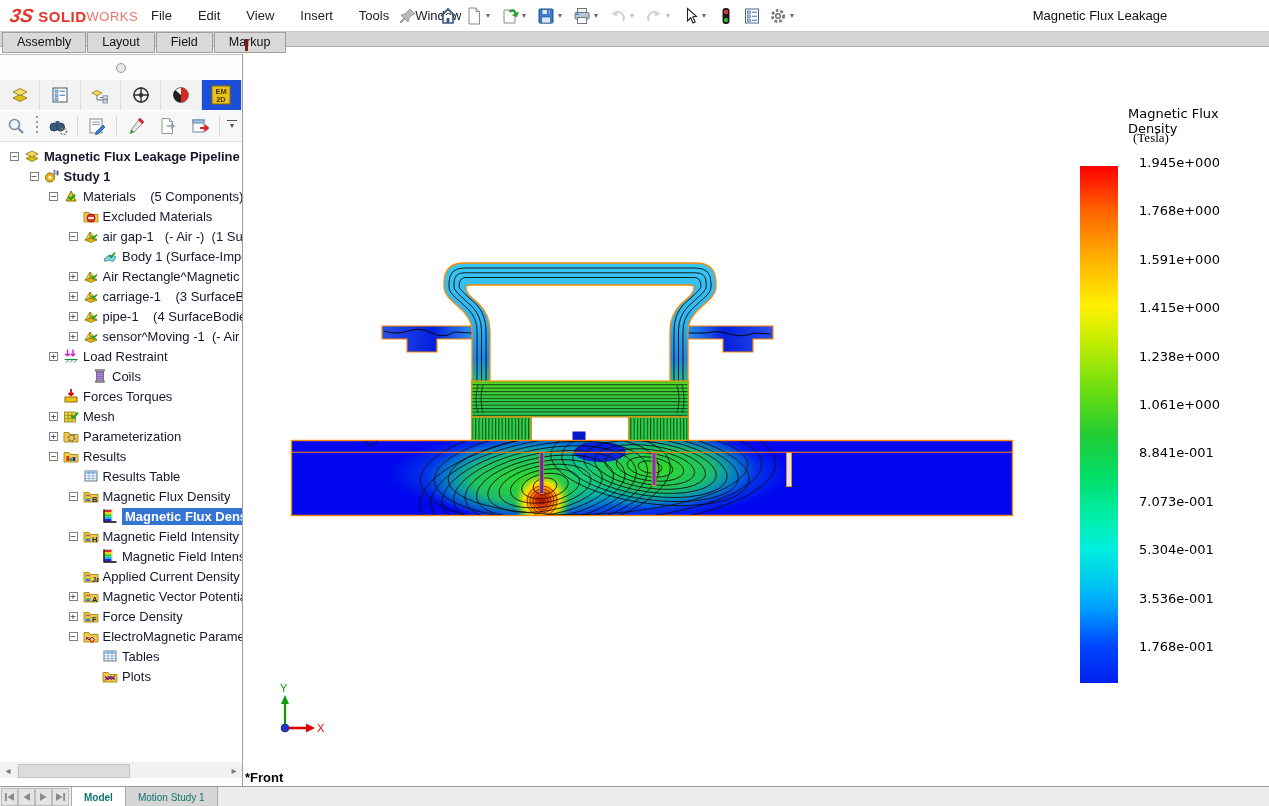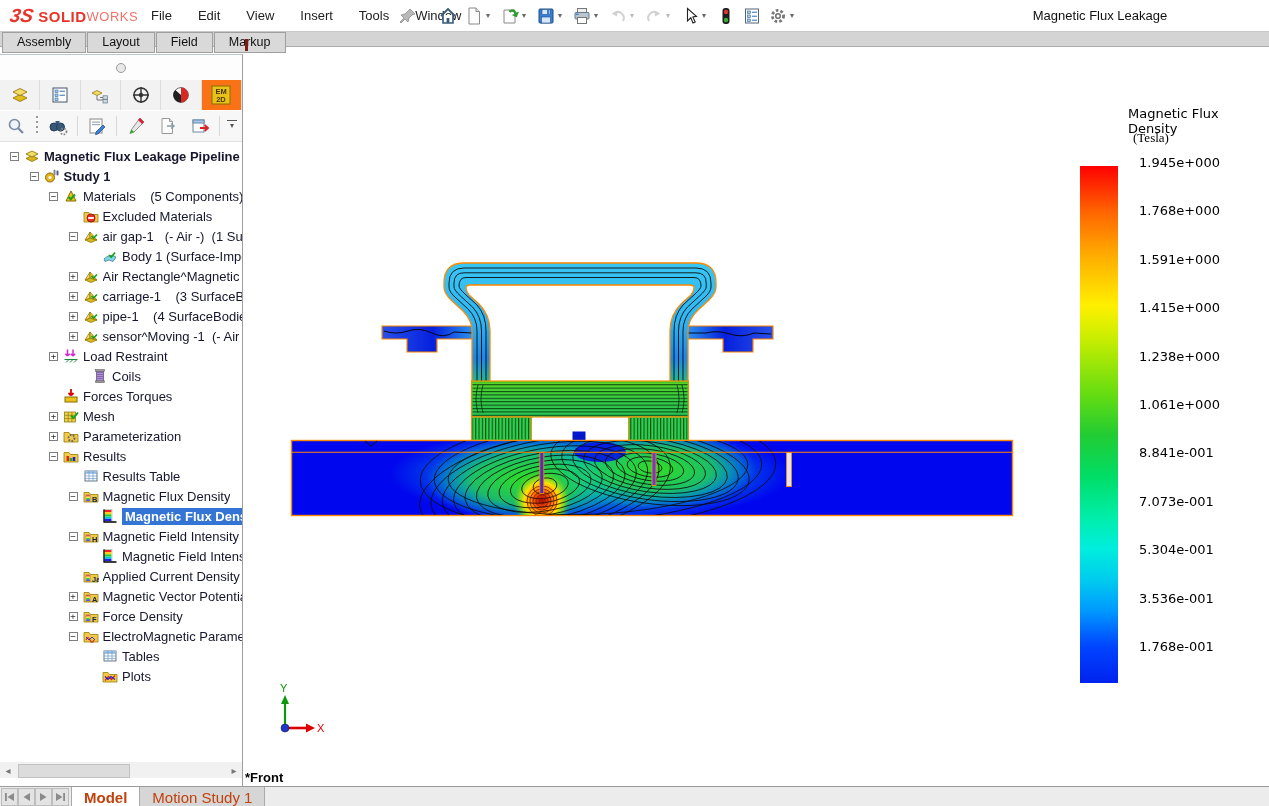--- a/index.html
+++ b/index.html
@@ -27,21 +27,21 @@
   #cmd-tabs{position:absolute;left:2px;top:32px;height:21px;display:flex;}
   .cmd-tab{height:19px;line-height:19px;padding:0 14px;background:#d9d9d9;border:1px solid #9f9f9f;margin-right:1px;font-size:12.5px;color:#111;}
   #red-tick{position:absolute;left:245px;top:39px;width:3px;height:12px;background:#7e1b14;}
 
   
   #left-panel{position:absolute;left:0;top:54px;width:243px;height:732px;background:#fff;border-right:1px solid #9e9e9e;box-sizing:border-box;}
   #panel-collapse{position:absolute;left:0;top:0;width:242px;height:25px;border-top:1px solid #b9c6cf;border-bottom:1px solid #c3c3c3;background:#fdfdfd;display:flex;align-items:center;justify-content:center;}
   #panel-collapse .dot{width:8px;height:8px;border-radius:50%;border:1px solid #9a9a9a;background:#e8e8e8;}
   #manager-tabs{position:absolute;left:0;top:26px;width:242px;height:30px;background:#f2f2f2;display:flex;}
   .mgr-tab{width:40px;height:30px;display:flex;align-items:center;justify-content:center;border-right:1px solid #dcdcdc;}
-  .mgr-tab.active{background:#f97316;}
+  .mgr-tab.active{background:#1d4ed8;}
   #panel-tools{position:absolute;left:0;top:57px;width:242px;height:30px;background:#f7f7f7;border-bottom:1px solid #e2e2e2;display:flex;align-items:center;}
   .tool-ic{margin:0 6px;display:flex;align-items:center;}
   .tool-sep{width:1px;height:20px;background:#d8d8d8;margin:0 3px;}
   .tool-dots{width:4px;height:20px;margin:0 3px;background-image:repeating-linear-gradient(#9a9a9a 0 2px,transparent 2px 5px);background-size:2px 100%;background-repeat:no-repeat;background-position:center;}
   #tools-overflow{position:absolute;right:4px;top:66px;width:12px;text-align:center;color:#555;font-size:8px;line-height:7px;}
   #tools-overflow .bar{display:block;height:1px;background:#555;margin:0 1px 1px 1px;}
 
   
   #feature-tree{position:absolute;left:0;top:92px;width:242px;height:616px;overflow:hidden;}
   .tree-row{height:20px;display:flex;align-items:center;font-size:13px;color:#16162e;white-space:pre;cursor:default;}
@@ -67,21 +67,21 @@
   #legend-title{position:absolute;left:1128px;top:106px;font-size:13px;color:#000;font-family:"DejaVu Sans",sans-serif;}
   #legend-unit{position:absolute;left:1133px;top:130px;font-size:13px;color:#000;font-family:Liberation Serif, serif;}
   #colorbar{position:absolute;left:1080px;top:166px;width:38px;height:517px;
      background:linear-gradient(to bottom,#ff0000 0%,#ff6600 9%,#ffaa00 17%,#fff000 27%,#ccee00 33%,#66dd11 44%,#22cc33 52%,#00dd66 60%,#00eeaa 68%,#00eedd 74%,#00ccee 80%,#0099ff 86%,#0044ff 93%,#0022ee 100%);}
   .legend-label{position:absolute;left:1130px;font-size:13px;color:#000;font-family:"DejaVu Sans",sans-serif;white-space:nowrap;margin-left:9px;}
 
   
   #bottom-bar{position:absolute;left:0;top:786px;width:1269px;height:20px;background:#ececec;border-top:1px solid #9b9b9b;display:flex;align-items:stretch;}
   .vcr{width:17px;height:18px;margin-top:1px;background:#e3e3e3;border:1px solid #bdbdbd;box-sizing:border-box;display:flex;align-items:center;justify-content:center;}
   .vcr svg{display:block;}
-  .btab{padding:0 12px;font-size:15px;display:flex;align-items:center;border-right:1px solid #aaa;background:#d6d6d6;color:#c2410c;}
+  .btab{padding:0 12px;font-size:10px;display:flex;align-items:center;border-right:1px solid #aaa;background:#d6d6d6;color:#0f766e;}
   .btab.active{background:#fff;font-weight:bold;border-left:1px solid #aaa;}
 </style>
 </head>
 <body>
 
 <div id="root">
 
   <div id="titlebar">
     <div id="logo">
       <span class="mark">3S</span>

